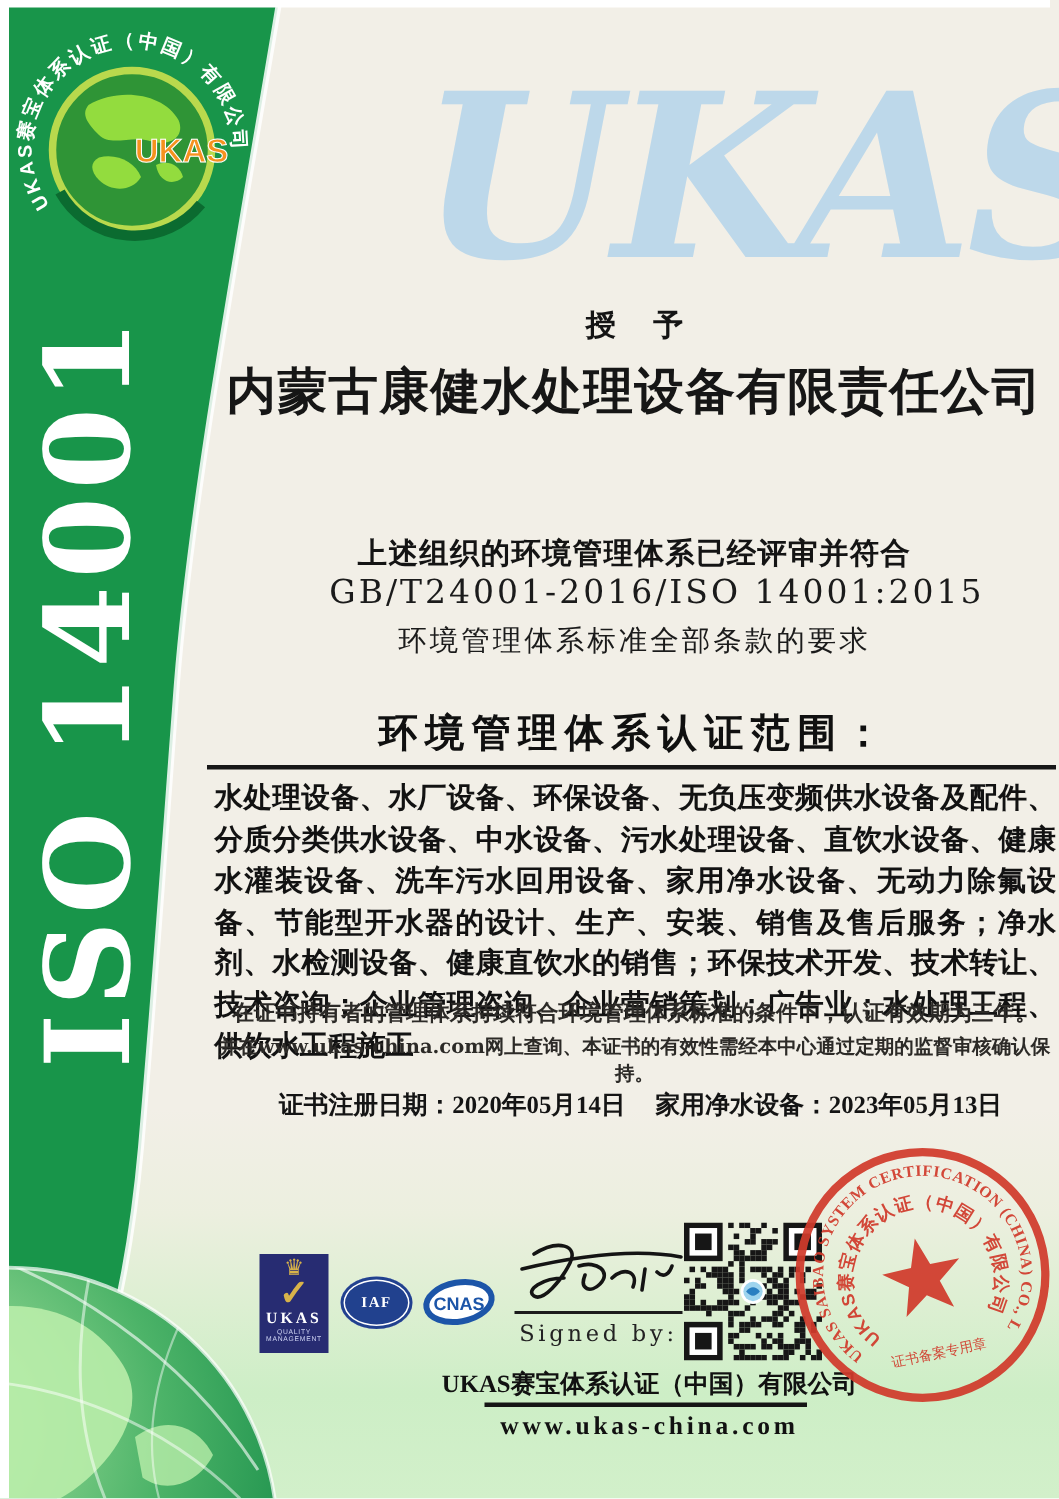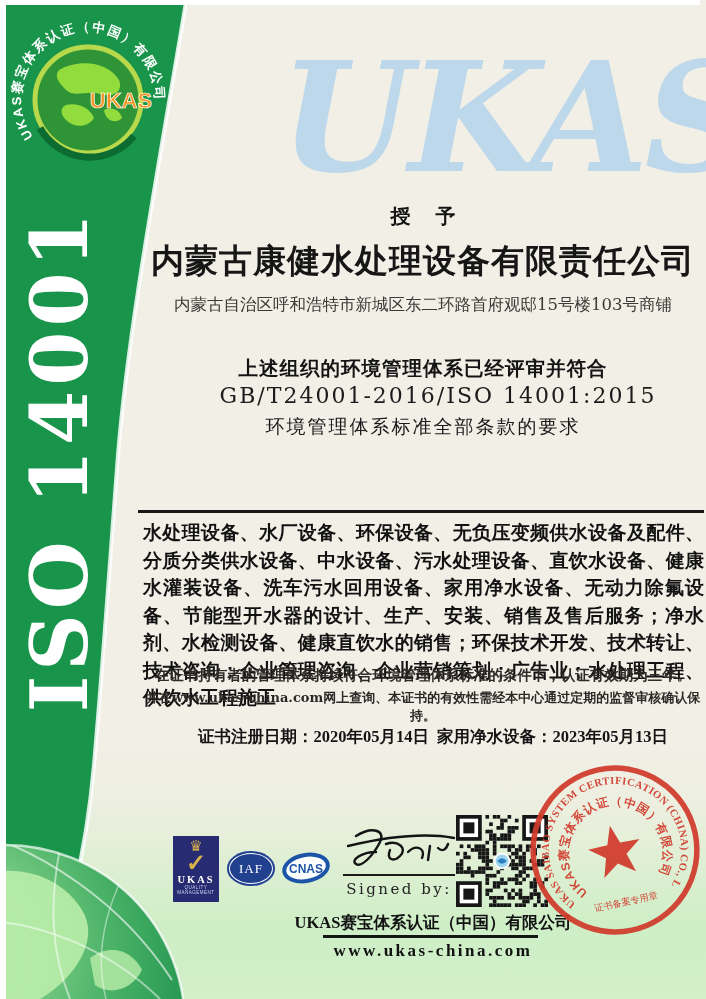--- a/index.html
+++ b/index.html
@@ -25,31 +25,31 @@
   #conf1{left:140px;top:355px;width:566px;font-size:19.5px;font-weight:bold;letter-spacing:1px;}
   #standard{left:155px;top:383px;width:566px;font-size:22px;letter-spacing:2px;color:#1b1b1b;}
   #conf2{left:140px;top:414px;width:566px;font-size:19px;letter-spacing:2px;color:#1b1b1b;text-align:center;}
   #scope-h{left:140px;top:471px;width:566px;font-size:26px;font-weight:bold;letter-spacing:5px;color:#101010;}
   #scope-line{left:138px;top:510px;width:566px;height:3px;background:#171717;}
   #scope{left:143px;top:519px;width:561px;font-size:19px;font-weight:bold;line-height:27.5px;
     text-align:justify;color:#121212;}
   #note1{left:140px;top:666px;width:566px;font-size:14.5px;font-weight:bold;color:#2c2a27;}
   #note2{left:140px;top:689px;width:566px;font-size:13px;font-weight:bold;color:#2c2a27;}
   .dateblk{top:726px;font-size:16.5px;font-weight:bold;color:#141414;}
-  #date1{left:198px;} #date2{left:437px;}
+  #date1{left:186px;} #date2{left:437px;}
   
   #ukas-mark{left:173px;top:836px;width:46px;height:66px;background:#272c72;z-index:2;
     display:flex;flex-direction:column;align-items:center;color:#fff;}
   #ukas-mark .crown{color:#d8b34a;font-size:15px;line-height:14px;margin-top:3px;}
   #ukas-mark .check{color:#d8b34a;font-size:24px;line-height:20px;font-weight:bold;}
   #ukas-mark .uk{font-size:10.5px;font-weight:bold;letter-spacing:2px;margin-top:1px;font-family:"Liberation Serif",serif;}
   #ukas-mark .sub{font-size:4.5px;letter-spacing:.5px;color:#cdd2f2;line-height:5px;}
   #iaf-mark{left:227px;top:851px;width:48px;height:35px;background:#21418e;border-radius:50%;z-index:2;
     display:flex;align-items:center;justify-content:center;box-shadow:inset 0 0 0 2px #21418e, inset 0 0 0 3px #ffffff;}
-  #iaf-mark span{color:#fff;font-size:13px;font-weight:normal;letter-spacing:1px;font-family:"Liberation Serif",serif;}
+  #iaf-mark span{color:#fff;font-size:10px;font-weight:bold;letter-spacing:1px;font-family:"Liberation Serif",serif;}
   #cnas-mark{left:281px;top:849px;z-index:2;}
   #sig{left:342px;top:822px;z-index:2;}
   #sig-line{left:343px;top:874px;width:112px;height:2px;background:#1b1b1b;z-index:2;}
   #signedby{left:343px;top:880px;width:112px;font-size:15px;letter-spacing:2.5px;color:#222;z-index:2;}
   #qr{left:456px;top:815px;z-index:2;}
   #seal{left:523px;top:758px;z-index:4;opacity:.93;transform:rotate(-12deg);}
   #f-company{left:150px;top:912px;width:566px;font-size:16.5px;font-weight:bold;color:#111;z-index:3;}
   #f-line{left:323px;top:935px;width:215px;height:2.5px;background:#151515;z-index:3;}
   #f-site{left:150px;top:941px;width:566px;font-size:17px;font-weight:bold;letter-spacing:2.5px;color:#111;z-index:3;}
   #frame{left:0;top:0;width:694px;height:994px;border-left:6px solid #fff;border-top:5px solid #fff;
@@ -108,28 +108,28 @@
       <textPath href="#logoArc" startOffset="12">UKAS赛宝体系认证（中国）有限公司</textPath>
     </text>
   </svg>
 
 
 
   <div id="awarded" class="abs hei ctr content">授 予</div>
 
   <div id="company" class="abs serif ctr content">内蒙古康健水处理设备有限责任公司</div>
 
-  <div id="address" class="abs serif ctr content">内蒙古自治区呼和浩特市新城区东二环路首府观邸15号楼103号商铺</div>
 
   <div id="conf1" class="abs hei ctr content">上述组织的环境管理体系已经评审并符合</div>
 
   <div id="standard" class="abs serif ctr content">GB/T24001-2016/ISO 14001:2015</div>
 
   <div id="conf2" class="abs serif ctr content">环境管理体系标准全部条款的要求</div>
 
+  <div id="scope-h" class="abs serif ctr content">环境管理体系认证范围：</div>
 
   <div id="scope-line" class="abs"></div>
 
   <div id="scope" class="abs hei content">水处理设备、水厂设备、环保设备、无负压变频供水设备及配件、分质分类供水设备、中水设备、污水处理设备、直饮水设备、健康水灌装设备、洗车污水回用设备、家用净水设备、无动力除氟设备、节能型开水器的设计、生产、安装、销售及售后服务；净水剂、水检测设备、健康直饮水的销售；环保技术开发、技术转让、技术咨询；企业管理咨询、企业营销策划；广告业；水处理工程、供饮水工程施工</div>
 
   <div id="note1" class="abs serif ctr content">在证书持有者的管理体系持续符合环境管理体系标准的条件下，认证有效期为三年。</div>
 
   <div id="note2" class="abs serif ctr content">并在www.ukas-china.com网上查询、本证书的有效性需经本中心通过定期的监督审核确认保持。</div>
 
   <div id="date1" class="abs hei dateblk">

